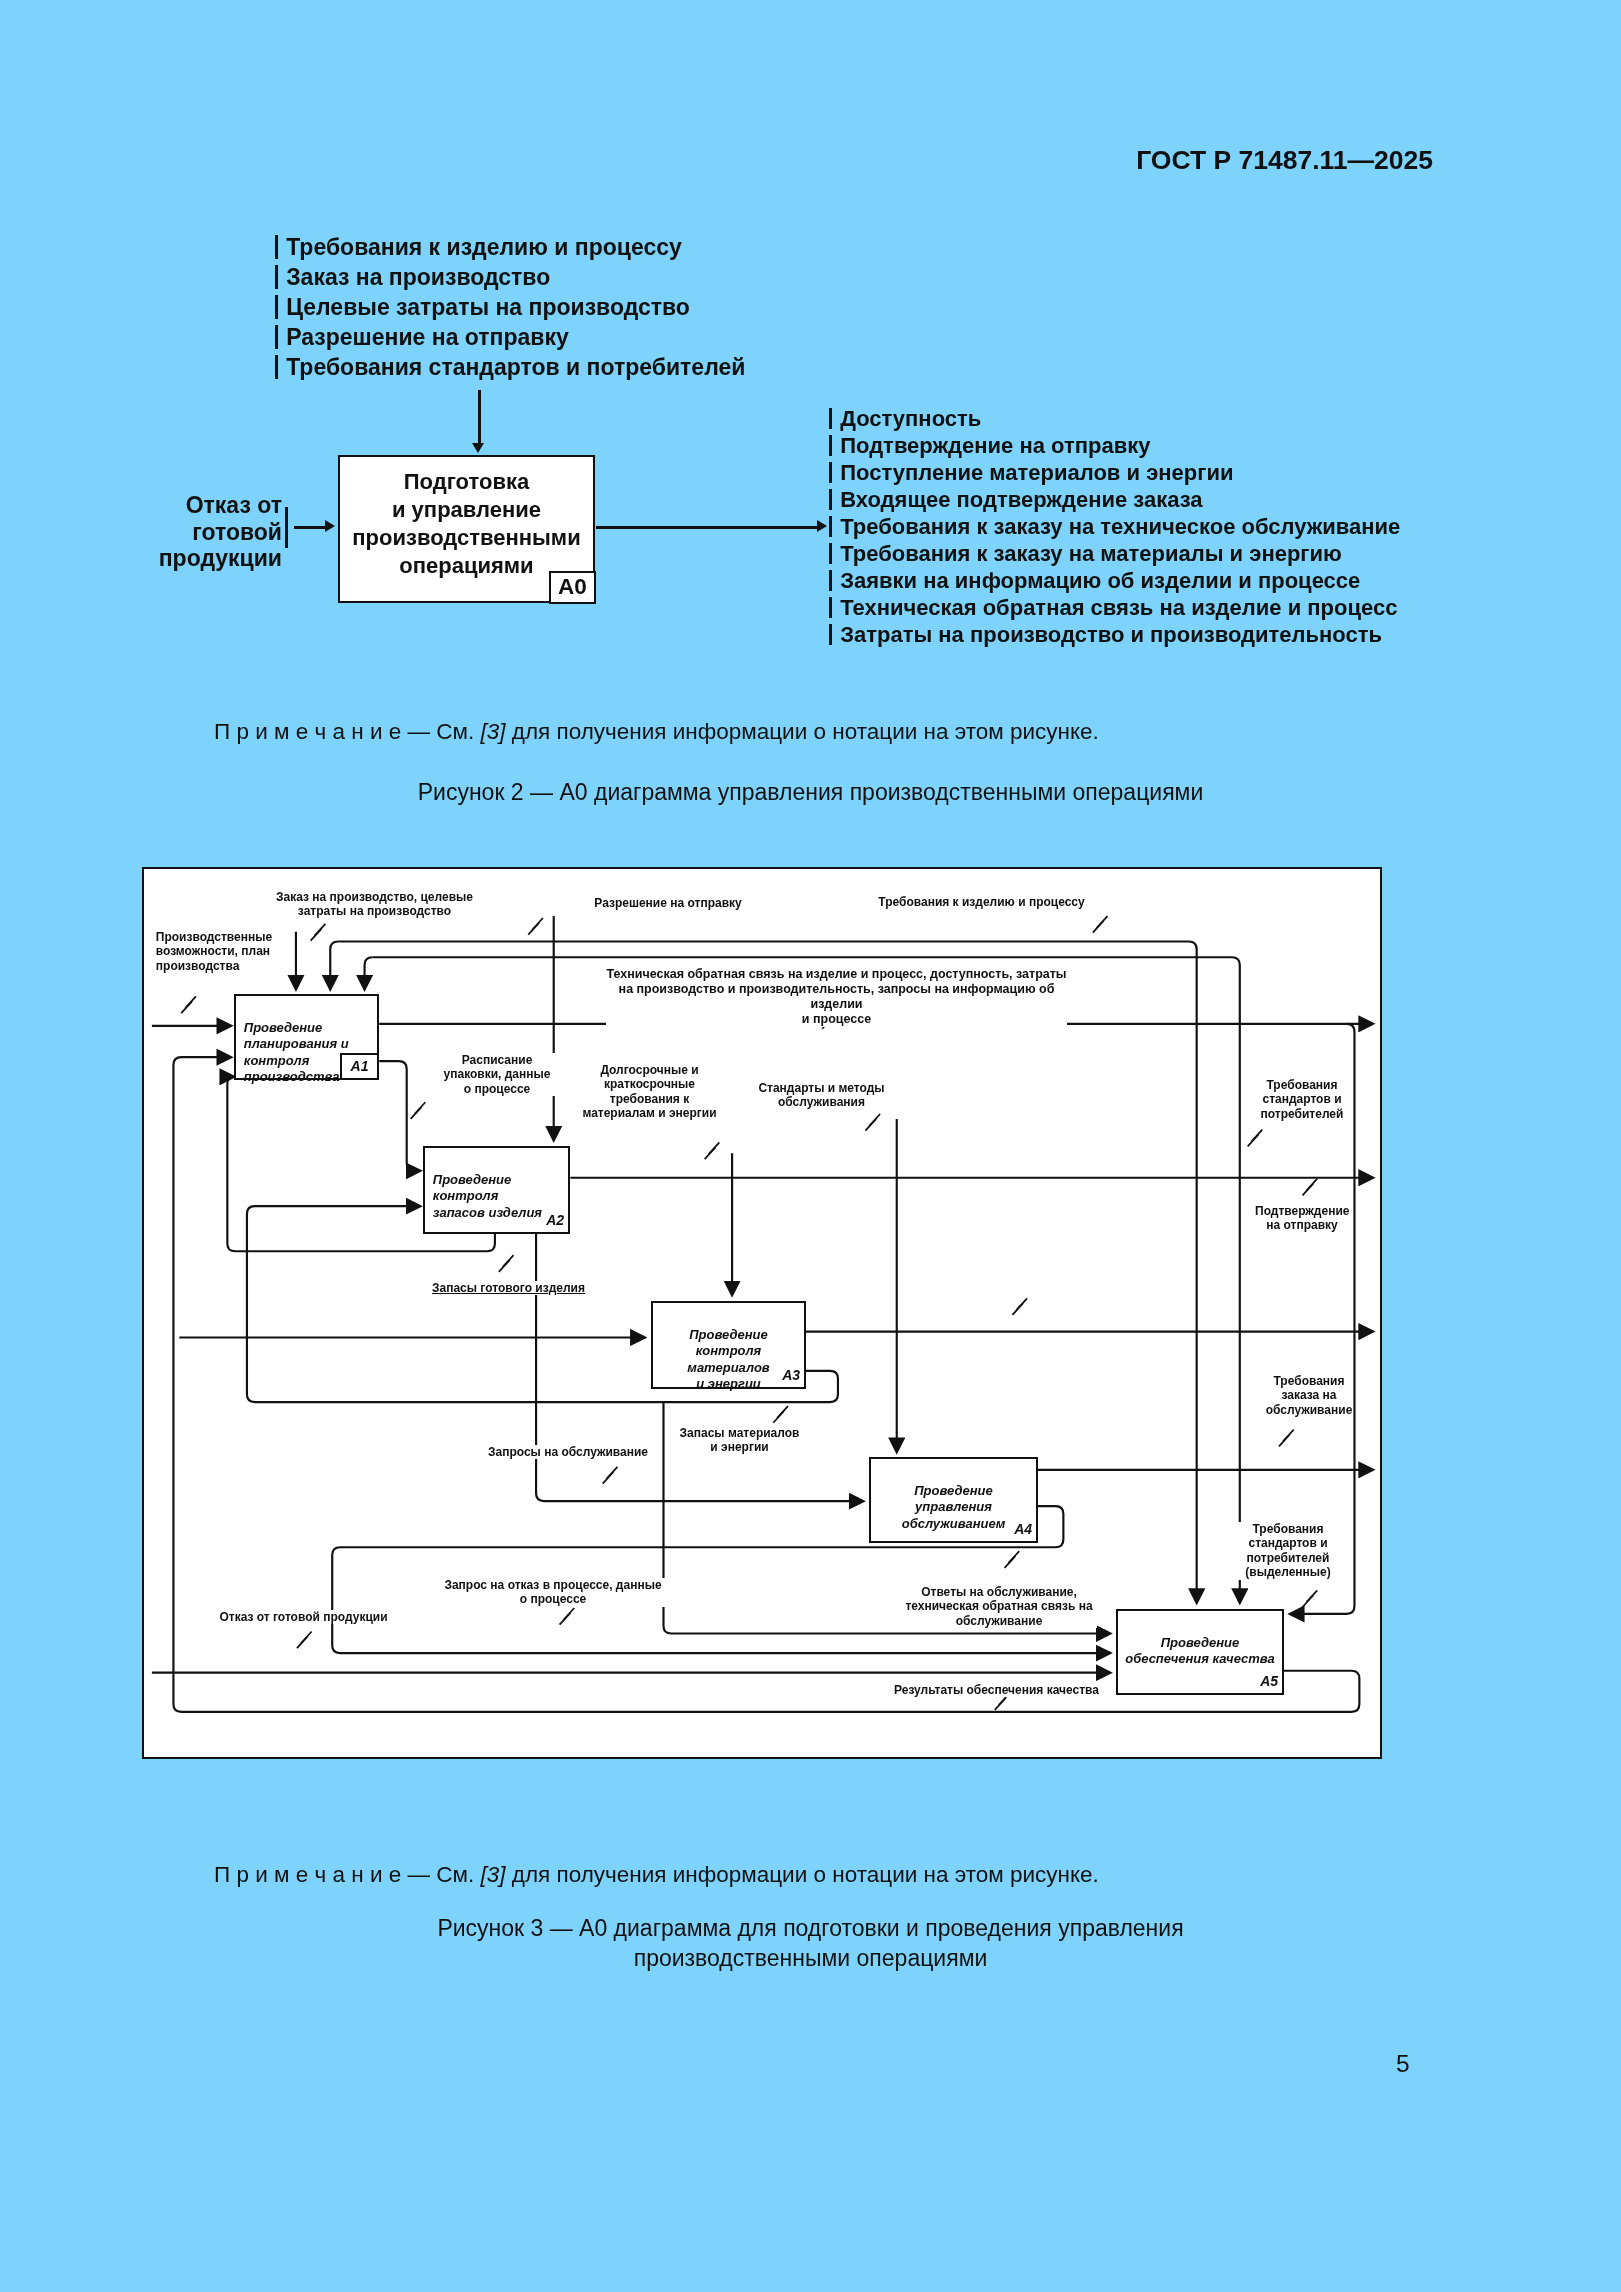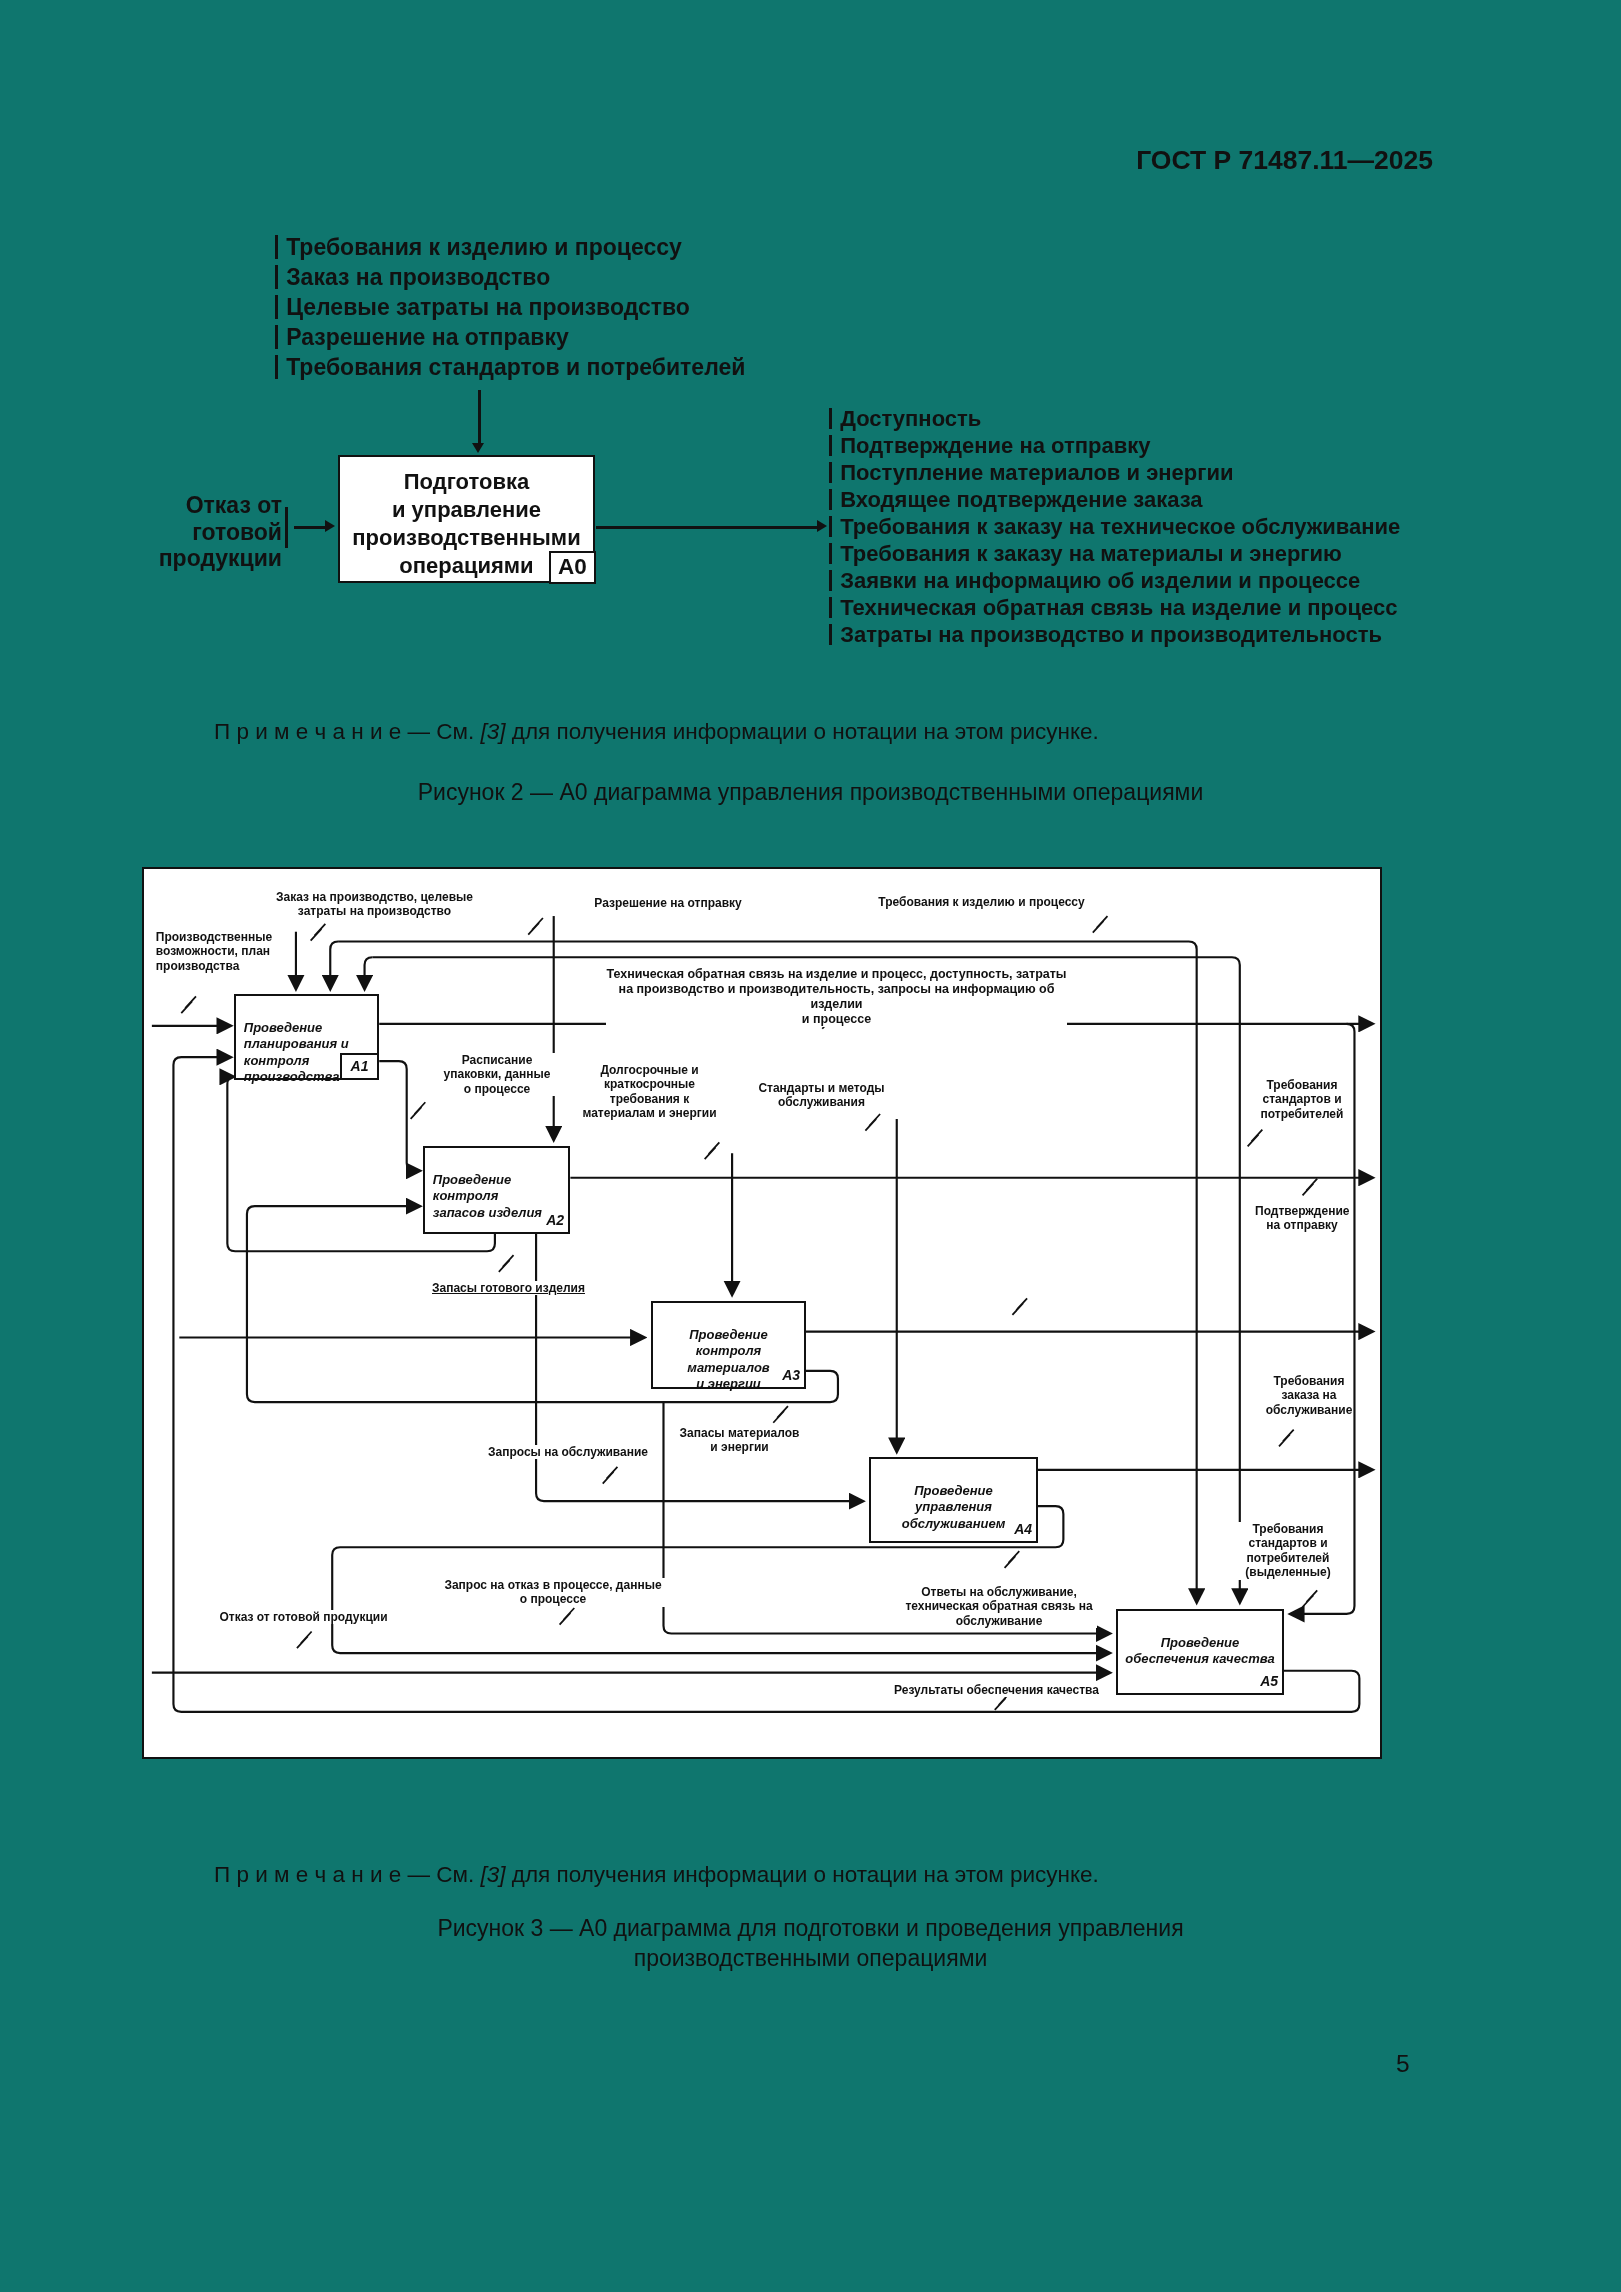--- a/index.html
+++ b/index.html
@@ -1,29 +1,29 @@
 <!DOCTYPE html>
 <html><head>
 <meta charset="utf-8">
 <style>
   html,body{margin:0;padding:0;background:#e8e8e8;}
-  .page{position:relative;width:1621px;height:2293px;background:#0f766e;margin:0 auto;
+  .page{position:relative;width:1621px;height:2293px;background:#7dd3fc;margin:0 auto;
         font-family:"Liberation Sans","DejaVu Sans",sans-serif;color:#111;overflow:hidden;}
   
   .hdr{position:absolute;top:145px;right:188px;font-size:26.5px;font-weight:bold;}
   .pagenum{position:absolute;left:1396px;top:2050px;font-size:24.5px;}
   
   .list{position:absolute;}
   .li{display:flex;align-items:center;font-weight:bold;}
   .li .bar{flex:none;background:#111;margin-right:7.8px;}
   .ctl{height:30px;font-size:23px;}
   .ctl .bar{width:3.4px;height:24.5px;}
   .out{height:27px;font-size:22px;}
   .out .bar{width:3.4px;height:21.6px;}
-  .f2box{position:absolute;left:338px;top:455px;width:257px;height:128px;border:2.9px solid #111;
+  .f2box{position:absolute;left:338px;top:455px;width:257px;height:148px;border:2.9px solid #111;
          box-sizing:border-box;background:#fff;padding-left:18px;}
   .f2box-title{position:absolute;left:0;right:0;top:10.8px;text-align:center;font-weight:bold;
          font-size:22px;line-height:28px;white-space:pre-line;}
   .f2tag{position:absolute;right:-2.9px;bottom:-2.9px;width:47px;height:33px;border:2.9px solid #111;
          box-sizing:border-box;background:#fff;text-align:center;font-weight:bold;font-size:22.5px;line-height:28px;}
   .f2input{position:absolute;left:123px;top:492px;width:159px;text-align:right;font-weight:bold;
          font-size:23px;line-height:26.5px;white-space:pre-line;}
   .vline{position:absolute;background:#111;}
   .hline{position:absolute;background:#111;}
   .tri-down{position:absolute;width:0;height:0;border-left:6.9px solid transparent;

